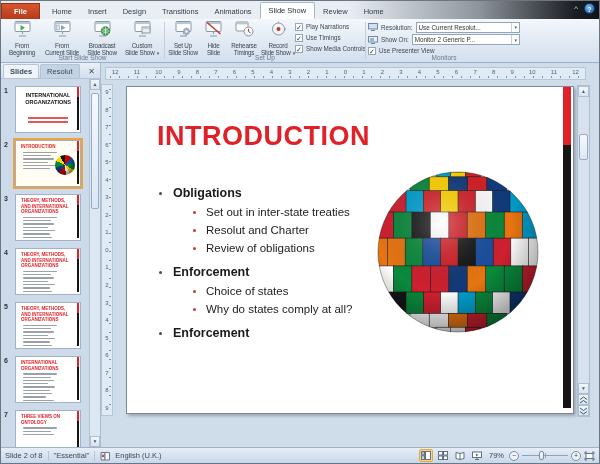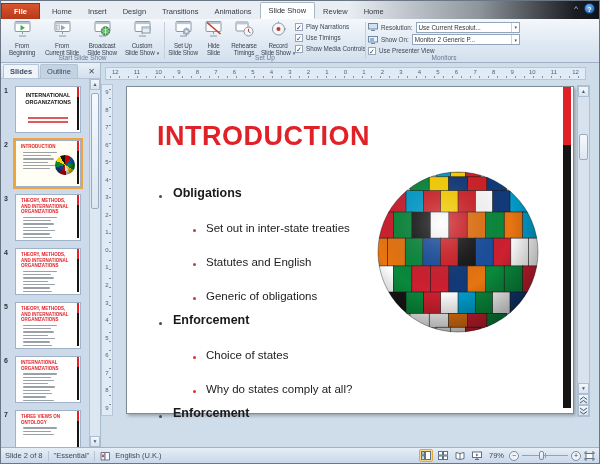--- a/index.html
+++ b/index.html
@@ -88,25 +88,25 @@
 
   
   .slide{position:absolute;left:125px;top:85px;width:448px;height:328px;background:#fff;
     border:1px solid #7d8b99;box-shadow:2px 2px 3px rgba(0,0,0,.25);}
   .sbar{position:absolute;top:0;right:2px;width:8px;height:321px;}
   .sbar .r{height:58px;background:var(--accent-red,#e02128);}
   .sbar .k{height:263px;background:var(--bar-black,#141414);}
   .slide-title{position:absolute;left:30px;top:34px;font-size:27px;font-weight:bold;
     color:var(--accent-red,#e02128);letter-spacing:0.5px;}
   .bullets{position:absolute;left:30px;top:88px;width:315px;}
-  .brow{display:flex;align-items:center;}
+  .brow{display:flex;align-items:flex-start;}
   .bdot{width:3px;height:3px;border-radius:50%;flex:none;}
   .brow.l1{margin-top:11px;font-weight:bold;font-size:12.5px;color:#1a1a1a;}
   .brow.l1 .bdot{background:#4a4a4a;margin:6px 11px 0 2px;}
-  .brow.l2{margin-top:22px;font-size:11.5px;color:#222;margin-left:36px;}
+  .brow.l2{margin-top:6px;font-size:11.5px;color:#222;margin-left:36px;}
   .brow.l2 .bdot{background:#d43535;margin:5px 10px 0 0;}
   .globe{position:absolute;left:250px;top:84px;width:162px;height:162px;}
 
   
   .vscroll{position:absolute;right:9px;top:84px;width:13px;height:332px;background:#d7e2ee;border:1px solid #b0c0d2;}
   .vscroll .sbtn{font-size:5px;}
   .vthumb{position:absolute;left:1px;right:1px;top:48px;height:26px;background:linear-gradient(#f5f9fd,#dce7f2);
     border:1px solid #98abc1;border-radius:2px;}
   .vnav{position:absolute;left:0;right:0;display:flex;flex-direction:column;}
   .vnav .sbtn{height:11px;display:flex;align-items:center;justify-content:center;}
@@ -289,21 +289,21 @@
         <span class="cbx">✓</span>
         <span>Use Presenter View</span>
       </div>
       <div class="grouplabel">Monitors</div>
     </div>
   </div>
 
   <div class="panel">
     <div class="paneltabs">
       <span class="ptab active">Slides</span>
-      <span class="ptab">Outline</span>
+      <span class="ptab">Resolut</span>
       <span class="pclose">✕</span>
     </div>
     <div class="thumbs" id="thumbs">
         <div class="thumbwrap">
           <span class="tnum">1</span>
           <div class="thumb">
             <div class="tbar">
               <div class="tr"></div>
               <div class="tk"></div>
             </div>
@@ -489,25 +489,25 @@
         <div class="brow l1">
           <span class="bdot"></span>
           <span>Obligations</span>
         </div>
         <div class="brow l2">
           <span class="bdot"></span>
           <span>Set out in inter-state treaties</span>
         </div>
         <div class="brow l2">
           <span class="bdot"></span>
-          <span>Statutes and English</span>
+          <span>Resolut and Charter</span>
         </div>
         <div class="brow l2">
           <span class="bdot"></span>
-          <span>Generic of obligations</span>
+          <span>Review of obligations</span>
         </div>
         <div class="brow l1">
           <span class="bdot"></span>
           <span>Enforcement</span>
         </div>
         <div class="brow l2">
           <span class="bdot"></span>
           <span>Choice of states</span>
         </div>
         <div class="brow l2">

